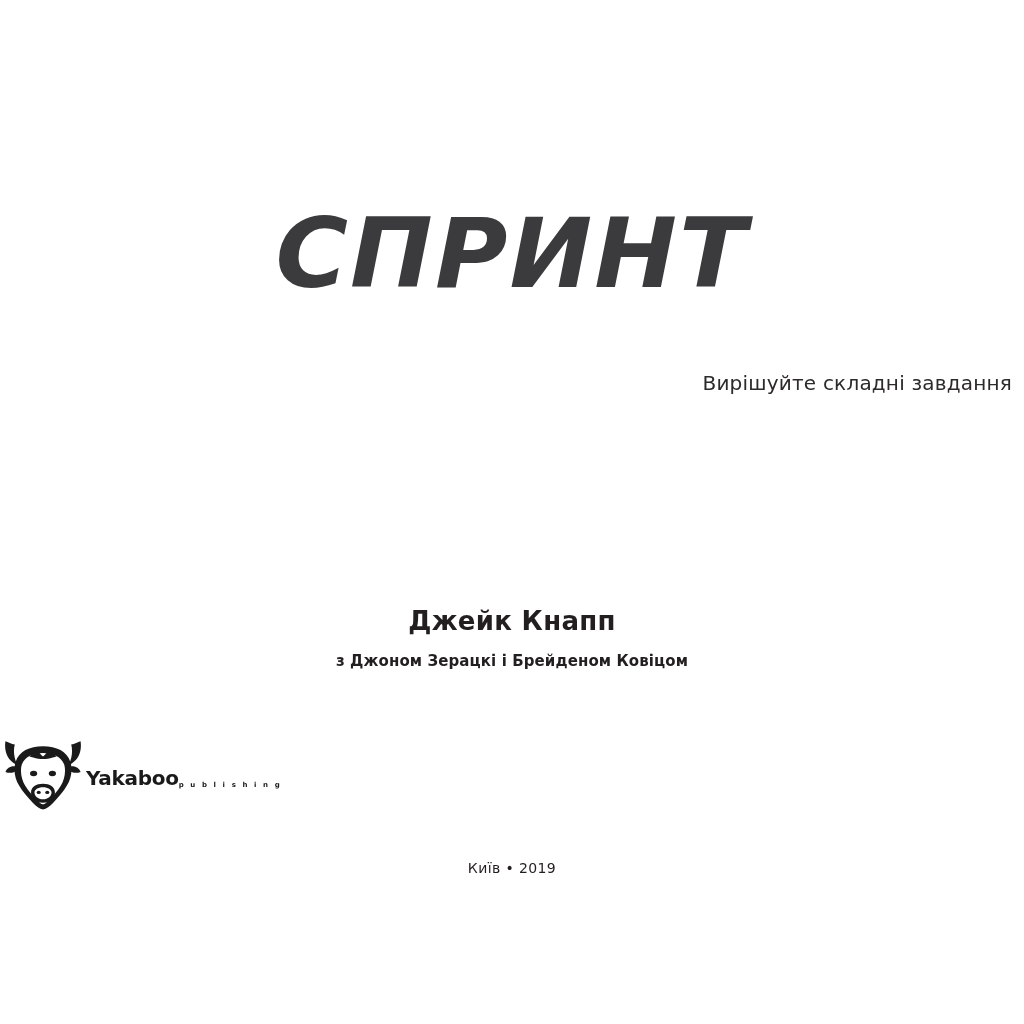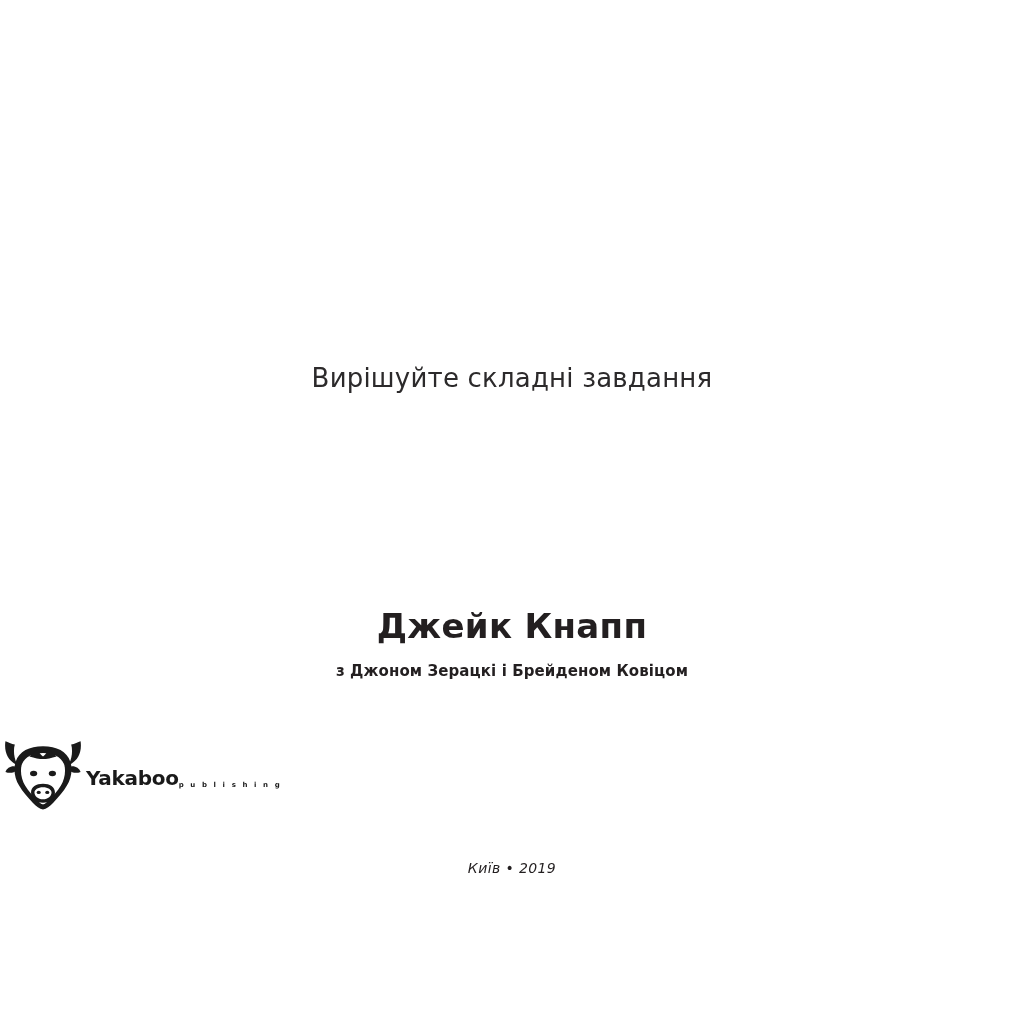--- a/index.html
+++ b/index.html
@@ -48,39 +48,40 @@
   .subtitle-block {
     position: absolute;
     top: 358px;
     left: 0;
     right: 0;
     text-align: center;
   }
   .subtitle-line {
     font-family: "DejaVu Sans", sans-serif;
     font-weight: 400;
-    font-size: 26px;
+    font-size: 20px;
     line-height: 1.34;
     color: #2c2a2b;
-    margin: 3px;
+    margin: 12px;
     letter-spacing: 0.2px;
+    text-align: right;
   }
 
   
   .authors-block {
     position: absolute;
     top: 606px;
     left: 0;
     right: 0;
     text-align: center;
   }
   .author-main {
     font-family: "DejaVu Sans", sans-serif;
     font-weight: 700;
-    font-size: 34px;
+    font-size: 26px;
     color: #231f20;
     margin: 0 0 16px 0;
     letter-spacing: 0.3px;
   }
   .author-secondary {
     font-family: "DejaVu Sans", sans-serif;
     font-weight: 600;
     font-size: 15px;
     color: #231f20;
     margin: 0;
@@ -119,35 +120,37 @@
     margin: 16px 0 0 0;
   }
 
   
   .imprint-block {
     position: absolute;
     top: 860px;
     left: 0;
     right: 0;
     text-align: center;
-    font-style: italic;
   }
   .imprint-line {
     font-family: "DejaVu Sans", sans-serif;
     font-size: 14px;
     color: #231f20;
     margin: 0;
     letter-spacing: 0.4px;
   }
 </style>
 </head>
 <body>
 
 <div class="page">
 
+  <div class="title-block">
+    <h1 class="book-title">СПРИНТ</h1>
+  </div>
 
   <div class="subtitle-block">
     <p class="subtitle-line">Вирішуйте складні завдання</p>
   </div>
 
   <div class="authors-block">
     <p class="author-main">Джейк Кнапп</p>
     <p class="author-secondary">з Джоном Зерацкі і Брейденом Ковіцом</p>
   </div>
 

